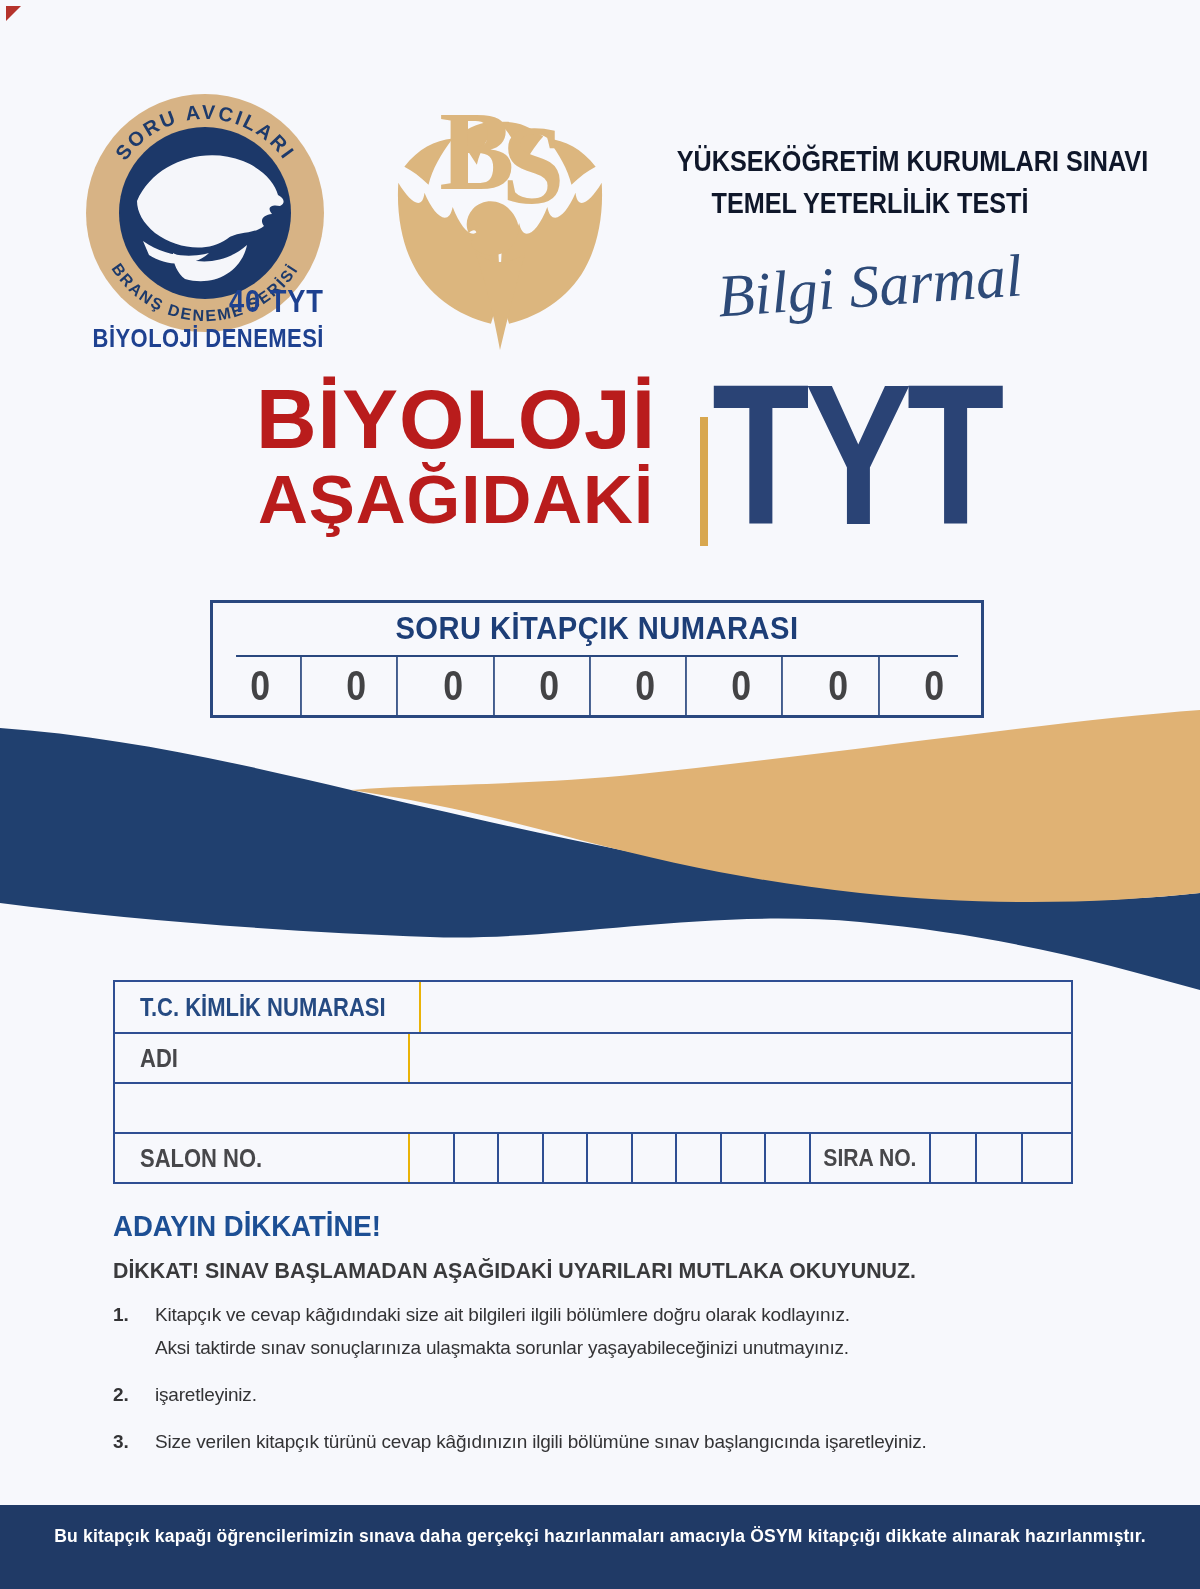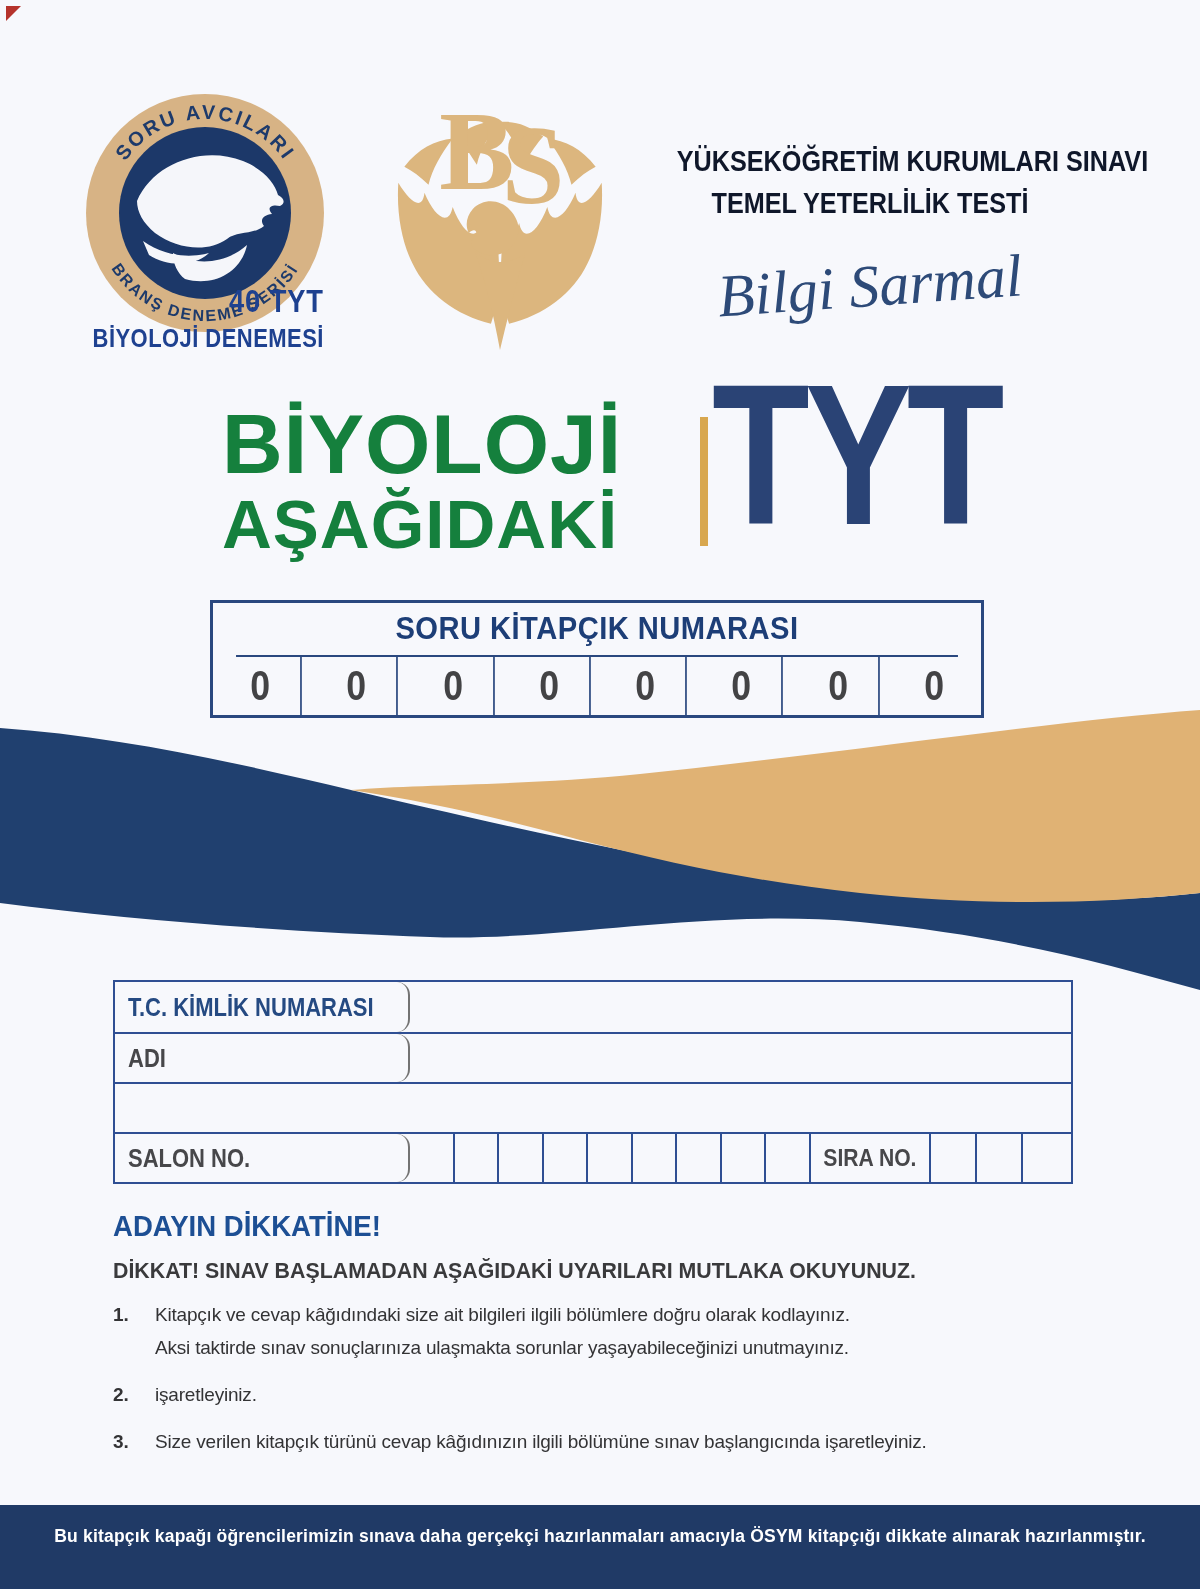--- a/index.html
+++ b/index.html
@@ -16,21 +16,21 @@
   
   .center-logo{position:absolute;left:372px;top:70px;width:256px;height:292px;}
   
   .exam-header{position:absolute;left:640px;top:144px;width:460px;text-align:center;color:#0f172a;}
   .eh-line{font-size:30px;font-weight:700;letter-spacing:0;white-space:nowrap;transform:scaleX(.84);}
   .eh-line + .eh-line{margin-top:8px;}
   .signature{position:absolute;left:640px;top:252px;width:460px;text-align:center;
         font-family:"Liberation Serif",serif;font-style:italic;font-size:60px;color:#2d4a78;
         transform:rotate(-4deg);}
   
-  .title-left{position:absolute;left:222px;top:399px;width:468px;color:#15803d;}
+  .title-left{position:absolute;left:222px;top:374px;width:468px;text-align:center;color:#b91c1c;}
   .t1{font-size:84px;font-weight:700;line-height:90px;letter-spacing:1px;}
   .t2{font-size:69px;font-weight:700;line-height:72px;letter-spacing:1px;}
   .gold-bar{position:absolute;left:700px;top:417px;width:8px;height:129px;background:#d8a74f;}
   .tyt{position:absolute;left:712px;top:340px;width:360px;white-space:nowrap;
         font-size:200px;font-weight:700;color:#2a4375;letter-spacing:-6px;
         transform:scaleX(.8);transform-origin:left center;}
   
   .booklet{position:absolute;left:210px;top:600px;width:768px;border:3px solid #2a487f;}
   .booklet-head{height:52px;line-height:52px;text-align:center;font-weight:700;font-size:31px;
         color:#1d3e77;border-bottom:2px solid #2a487f;letter-spacing:.5px;transform:scaleX(.94);}
@@ -38,23 +38,23 @@
   .bcell{flex:1;border-right:2px solid #2a487f;text-align:center;line-height:58px;
         font-size:42px;font-weight:700;color:#434345;transform:scaleX(.85);}
   .bcell:last-child{border-right:none;}
   
   .waves{position:absolute;left:0;top:700px;width:1200px;height:320px;}
   
   .form-table{position:absolute;left:113px;top:980px;width:960px;border:2px solid #2f4f93;
         box-sizing:border-box;background:transparent;}
   .ft-row{display:flex;height:50px;box-sizing:border-box;}
   .ft-row + .ft-row{border-top:2px solid #2f4f93;}
-  .ft-label{flex:0 0 295px;display:flex;align-items:center;padding-left:13px;box-sizing:border-box;
-        border-right:2px solid #737373;font-size:25px;font-weight:700;
-        transform-origin:left center;border-radius:13px;}
+  .ft-label{flex:0 0 295px;display:flex;align-items:center;padding-left:25px;box-sizing:border-box;
+        border-right:2px solid #eab308;font-size:25px;font-weight:700;
+        transform-origin:left center;}
   .ft-label span{display:inline-block;transform:scaleX(.88);transform-origin:left center;white-space:nowrap;}
   .c-blue{color:#254a82;}
   .c-dark{color:#47474a;}
   .ft-value{flex:1;}
   .ft-cell{flex:0 0 44.5px;border-right:2px solid #2f4f93;box-sizing:border-box;}
   .ft-sira{flex:0 0 120px;border-right:2px solid #2f4f93;box-sizing:border-box;
         display:flex;align-items:center;justify-content:center;font-size:24px;font-weight:700;color:#47474a;}
   .ft-sira span{display:inline-block;transform:scaleX(.88);white-space:nowrap;}
   .ft-cell3{flex:0 0 46px;border-right:2px solid #2f4f93;box-sizing:border-box;}
   .ft-cell3:last-child{border-right:none;}

